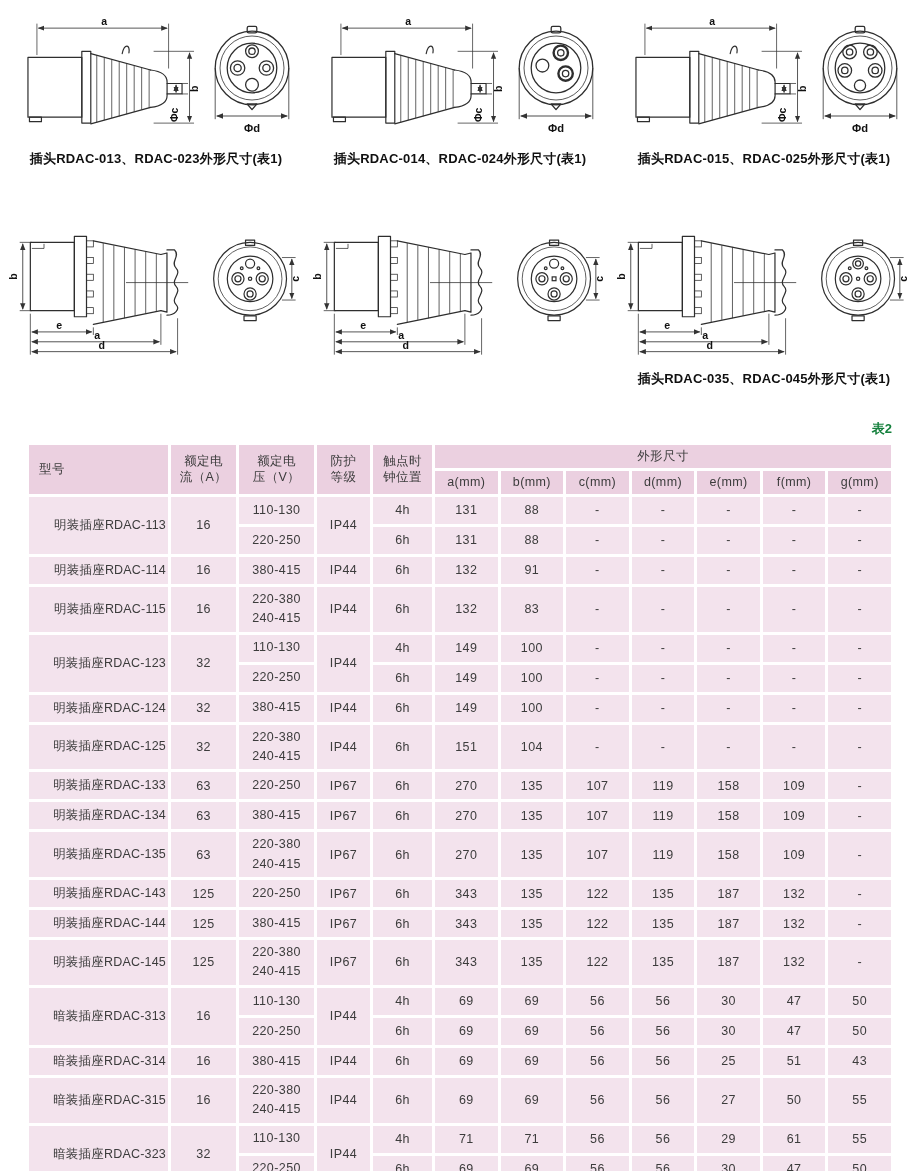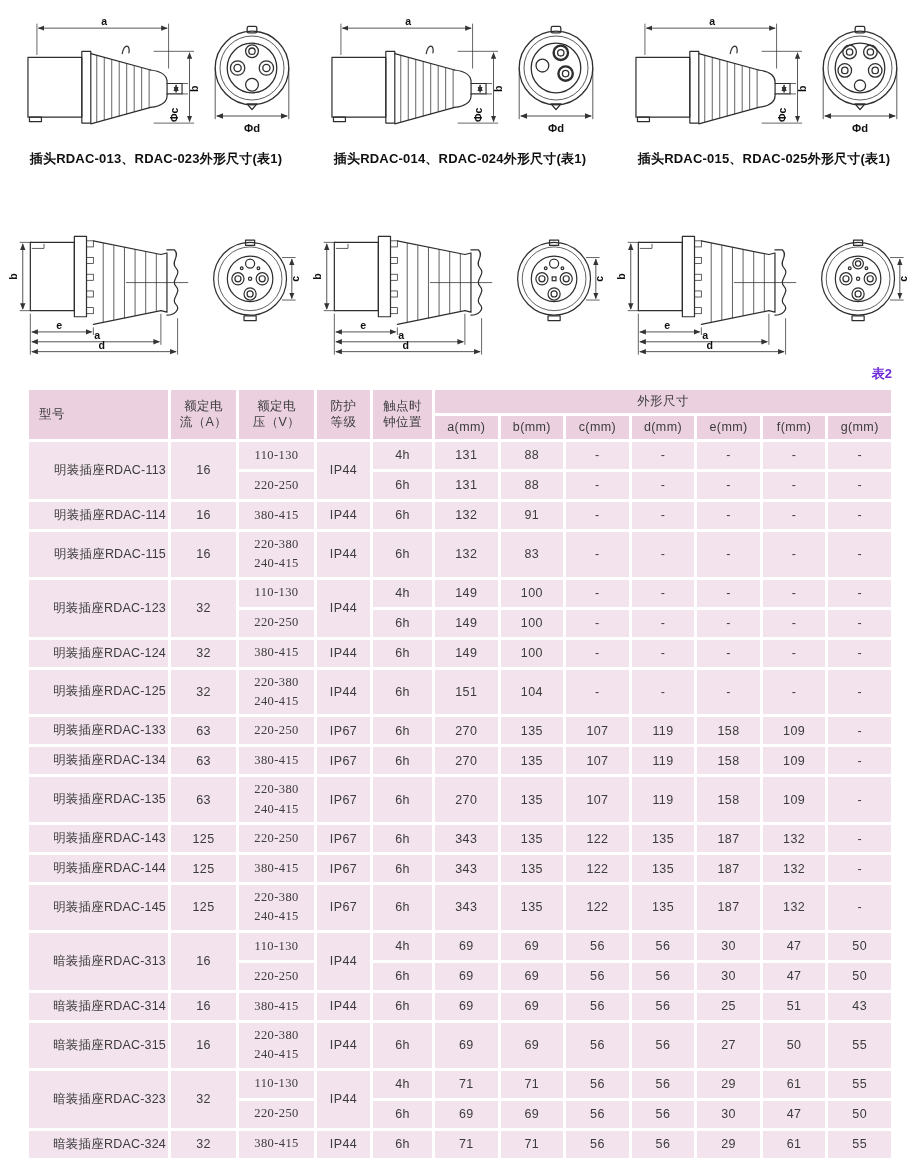--- a/index.html
+++ b/index.html
@@ -15,28 +15,28 @@
   svg{overflow:visible;}
   .ol{stroke:#2e2e2e;stroke-width:1.6;fill:none;stroke-linejoin:round;stroke-linecap:round;}
   .thin{stroke:#2e2e2e;stroke-width:1;fill:none;}
   .dim{stroke:#333;stroke-width:1.1;fill:none;marker-start:url(#arw);marker-end:url(#arw);}
   .tick{stroke:#333;stroke-width:1;fill:none;}
   .pin{stroke:#2e2e2e;stroke-width:1.6;fill:none;}
   .pinb{stroke:#2e2e2e;stroke-width:3;fill:none;}
   .dt{fill:#111;font-size:14px;font-weight:bold;stroke:none;font-family:"Liberation Sans",sans-serif;}
   
   .table-wrap{padding:0 26px;}
-  .tag{text-align:right;font-size:13px;font-weight:bold;color:#6d28d9;margin:5px 2px 4px 0;}
+  .tag{text-align:right;font-size:13px;font-weight:bold;color:#15803d;margin:32px 2px 4px 0;}
   table{border-collapse:collapse;width:100%;table-layout:fixed;font-size:12.5px;color:#3c3c3c;}
   th,td{border:3px solid #ffffff;background:#f3e3ed;text-align:center;vertical-align:middle;
         padding:3px 2px;font-weight:normal;letter-spacing:.4px;}
   thead th{background:#ebd0e0;white-space:pre-line;line-height:1.35;}
   thead th.model-h{text-align:left;padding-left:10px;}
   td.model{text-align:right;padding-left:10px;white-space:nowrap;letter-spacing:.2px;}
-  td.voltage{white-space:pre-line;line-height:1.55;font-family:Liberation Serif, serif;}
+  td.voltage{white-space:pre-line;line-height:1.55;}
   tbody td{height:21px;}
 </style>
 </head>
 <body>
 
 <svg width="0" height="0" style="position:absolute">
   <defs>
     <marker id="arw" viewBox="0 0 10 10" refX="9" refY="5" markerWidth="8" markerHeight="8" orient="auto-start-reverse">
         <path d="M0,1 L10,5 L0,9 z" fill="#333"></path>
       </marker>
@@ -358,20 +358,21 @@
           <circle cx="58" cy="88" r="2.2"></circle>
           <circle cx="47" cy="74" r="1.8"></circle>
             <circle cx="69" cy="74" r="1.8"></circle>
         </g>
         <line class="tick" x1="100" y1="60" x2="118" y2="60"></line>
           <line class="tick" x1="100" y1="116" x2="118" y2="116"></line>
         <line class="dim" x1="113" y1="62" x2="113" y2="114"></line>
         <text class="dt" transform="rotate(-90 122,88)" x="122" y="88" text-anchor="middle">c</text>
       </svg>
     </div>
+    <div class="caption">插头RDAC-035、RDAC-045外形尺寸(表1)</div>
   </div>
 </div>
 
 <div class="table-wrap">
   <div class="tag">表2</div>
   <table>
     <colgroup>
       <col style="width:142px">
         <col style="width:68px">
         <col style="width:78px">

